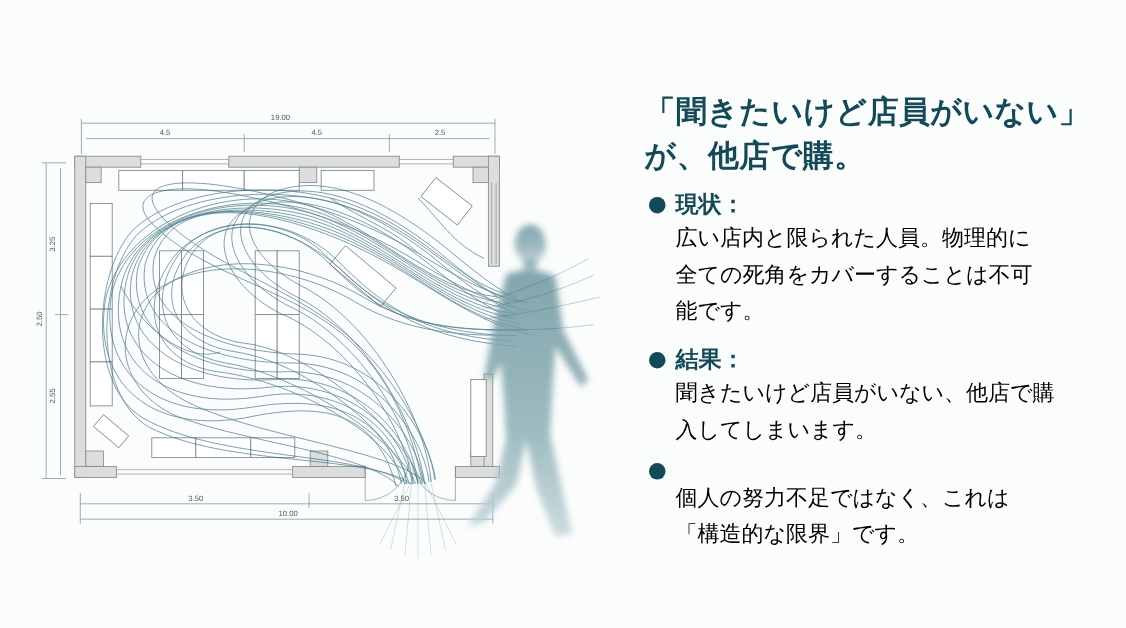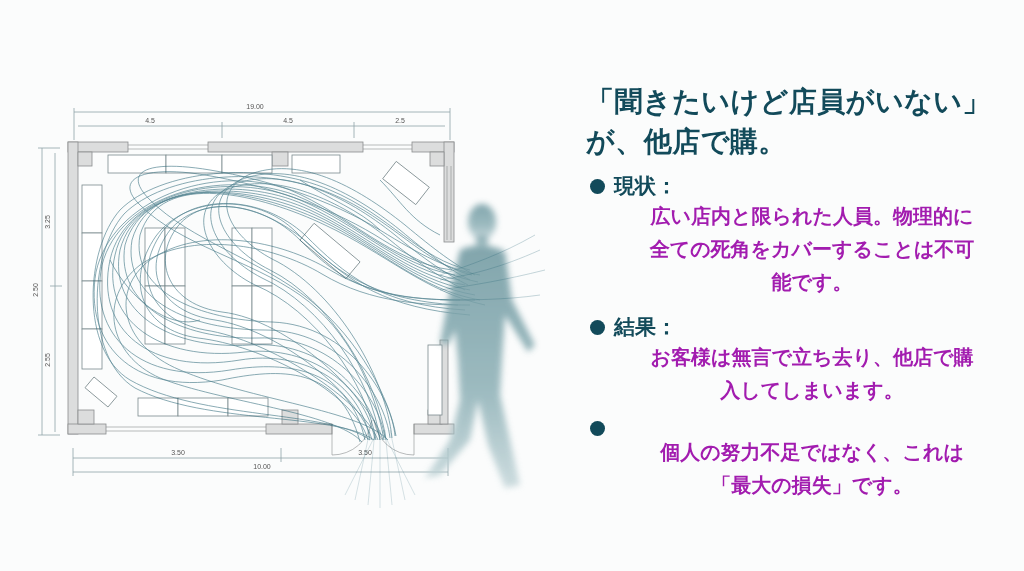--- a/index.html
+++ b/index.html
@@ -11,33 +11,32 @@
   .slide { position:absolute; left:0; top:0; width:1024px; height:571px; }
   .plan { position:absolute; left:0; top:0; width:560px; height:571px; }
   .title {
     position:absolute; left:586px; top:64px; width:430px;
     color:#124a5a; font-weight:bold; font-size:28px; line-height:40px;
     letter-spacing:0.5px;
     margin-top:18px;
   }
   .title div { white-space:nowrap; }
   .bullets { position:absolute; left:590px; top:172px; width:420px; }
-  .bullet { margin-bottom:14px;text-align:center; }
+  .bullet { margin-bottom:14px; }
   .bullet-head {
     display:flex; align-items:center; color:#124a5a; font-weight:bold;
     font-size:21px; line-height:28px;
   }
   .dot {
     width:15px; height:15px; border-radius:50%; background:#124a5a;
     margin-right:9px; flex:0 0 15px;
   }
   .bullet-body {
-    margin-left:24px; color:#a21caf; font-size:20px; line-height:33px;
+    margin-left:24px; color:#000000; font-size:20px; line-height:33px;
     white-space:pre-line;
-    font-weight:bold;
   }
 </style>
 </head>
 <body>
 
 <div class="slide">
 
   <svg class="plan" viewBox="0 0 560 571" xmlns="http://www.w3.org/2000/svg">
     <defs>
       <filter id="blur" x="-30%" y="-10%" width="160%" height="120%">
@@ -204,24 +203,24 @@
       </div>
       <div class="bullet-body">広い店内と限られた人員。物理的に
 全ての死角をカバーすることは不可
 能です。</div>
     </div>
     <div class="bullet">
       <div class="bullet-head">
         <span class="dot"></span>
         <span>結果：</span>
       </div>
-      <div class="bullet-body">お客様は無言で立ち去り、他店で購
+      <div class="bullet-body">聞きたいけど店員がいない、他店で購
 入してしまいます。</div>
     </div>
     <div class="bullet">
       <div class="bullet-head">
         <span class="dot"></span>
       </div>
       <div class="bullet-body">個人の努力不足ではなく、これは
-「最大の損失」です。</div>
+「構造的な限界」です。</div>
     </div>
   </div>
 </div>
 
 </body></html>

